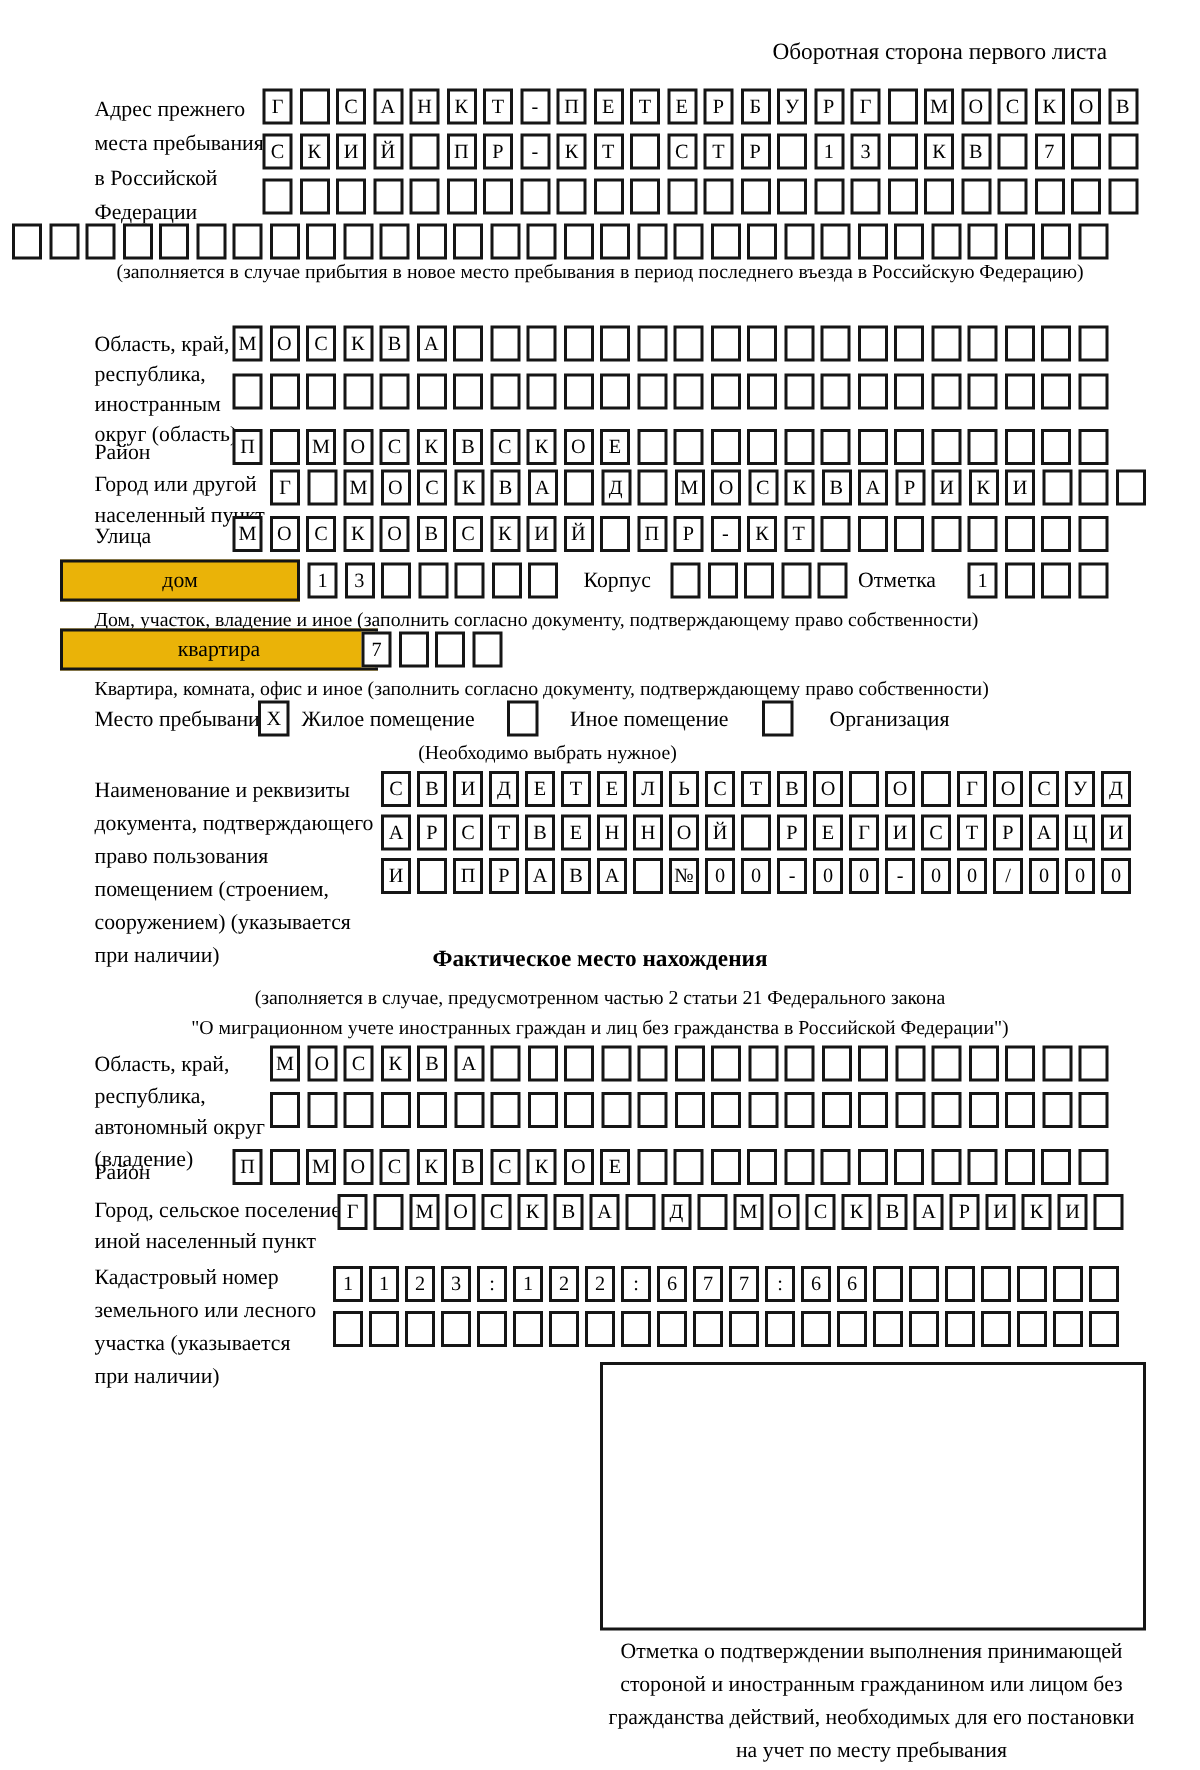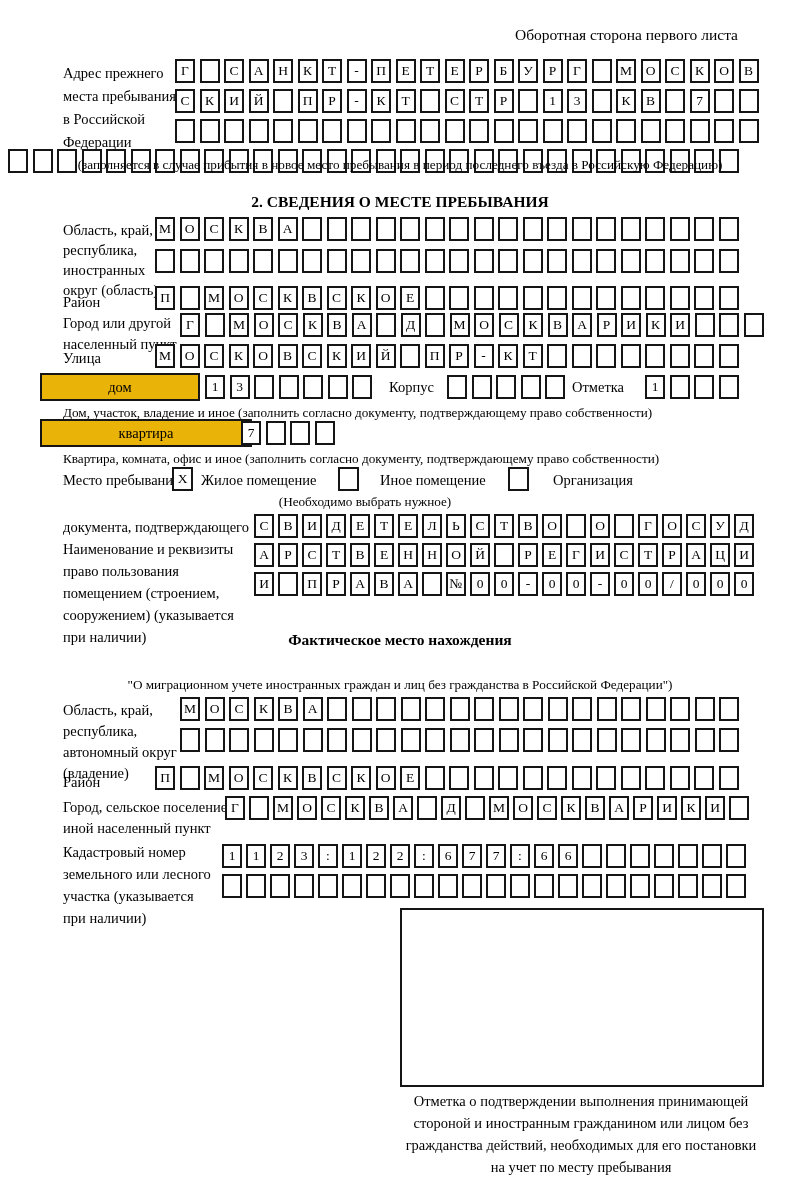--- a/index.html
+++ b/index.html
@@ -142,28 +142,27 @@
       <span class="cell"></span>
       <span class="cell"></span>
       <span class="cell"></span>
       <span class="cell"></span>
       <span class="cell"></span>
       <span class="cell"></span>
       <span class="cell"></span>
       <span class="cell"></span>
       <span class="cell"></span>
     </div>
-  <div class="abs note center" style="left:0; top:156px; width:800px;">(заполняется в случае прибытия в новое место пребывания в период последнего въезда в Российскую Федерацию)</div>
-
-  <div class="abs title center" style="left:0; top:193px; width:800px;">2. СВЕДЕНИЯ О МЕСТЕ ПРЕБЫВАНИЯ</div>
+  <div class="abs note center" style="left:0; top:172px; width:800px;">(заполняется в случае прибытия в новое место пребывания в период последнего въезда в Российскую Федерацию)</div>
+
 
   <div class="abs lines-20" style="left:63px; top:220px;">
       <div class="lbl-line">Область, край,</div>
       <div class="lbl-line">республика,</div>
-      <div class="lbl-line">иностранных</div>
+      <div class="lbl-line">иностранным</div>
       <div class="lbl-line">округ (область)</div>
     </div>
   <div class="cells" style="left:155px; top:217px;">
       <span class="cell">М</span>
       <span class="cell">О</span>
       <span class="cell">С</span>
       <span class="cell">К</span>
       <span class="cell">В</span>
       <span class="cell">А</span>
       <span class="cell"></span>
@@ -338,22 +337,22 @@
   <div class="abs lbl" style="left:63px; top:470px;">Место пребывания:</div>
   <span class="chk" style="left:172px; top:467px;">X</span>
   <div class="abs lbl" style="left:201px; top:470px;">Жилое помещение</div>
   <span class="chk" style="left:338px; top:467px;"></span>
   <div class="abs lbl" style="left:380px; top:470px;">Иное помещение</div>
   <span class="chk" style="left:508px; top:467px;"></span>
   <div class="abs lbl" style="left:553px; top:470px;">Организация</div>
   <div class="abs note center" style="left:165px; top:493px; width:400px;">(Необходимо выбрать нужное)</div>
 
   <div class="abs lines-22" style="left:63px; top:516px;">
+      <div class="lbl-line">Наименование и реквизиты</div>
       <div class="lbl-line">документа, подтверждающего</div>
-      <div class="lbl-line">Наименование и реквизиты</div>
       <div class="lbl-line">право пользования</div>
       <div class="lbl-line">помещением (строением,</div>
       <div class="lbl-line">сооружением) (указывается</div>
       <div class="lbl-line">при наличии)</div>
     </div>
   <div class="cells tight" style="left:254px; top:514px;">
       <span class="cell">С</span>
       <span class="cell">В</span>
       <span class="cell">И</span>
       <span class="cell">Д</span>
@@ -416,20 +415,21 @@
       <span class="cell">-</span>
       <span class="cell">0</span>
       <span class="cell">0</span>
       <span class="cell">/</span>
       <span class="cell">0</span>
       <span class="cell">0</span>
       <span class="cell">0</span>
     </div>
 
   <div class="abs title center" style="left:0; top:631px; width:800px;">Фактическое место нахождения</div>
+  <div class="abs note center" style="left:0; top:656px; width:800px;">(заполняется в случае, предусмотренном частью 2 статьи 21 Федерального закона</div>
   <div class="abs note center" style="left:0; top:676px; width:800px;">"О миграционном учете иностранных граждан и лиц без гражданства в Российской Федерации")</div>
 
   <div class="abs lines-21" style="left:63px; top:700px;">
       <div class="lbl-line">Область, край,</div>
       <div class="lbl-line">республика,</div>
       <div class="lbl-line">автономный округ</div>
       <div class="lbl-line">(владение)</div>
     </div>
   <div class="cells" style="left:180px; top:697px;">
       <span class="cell">М</span>

